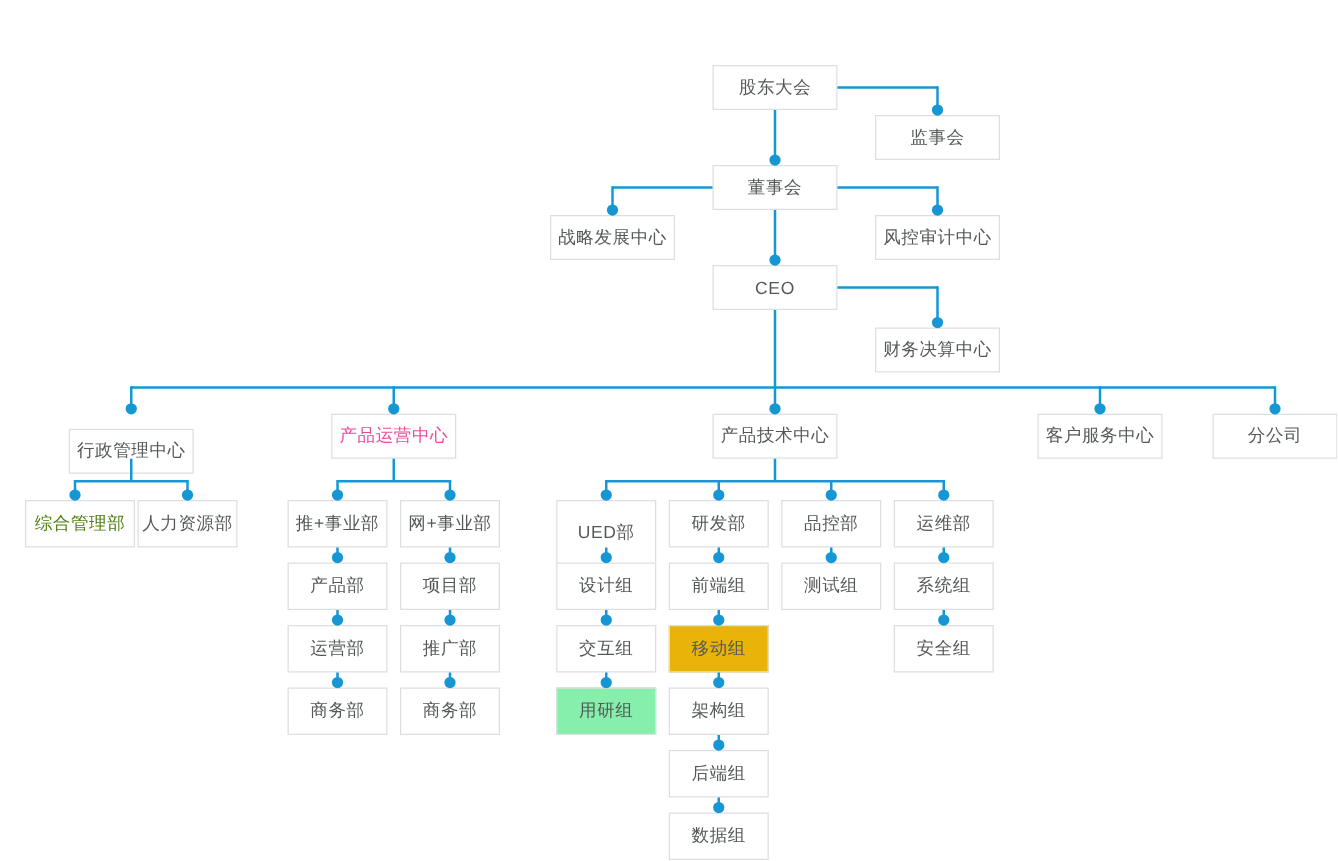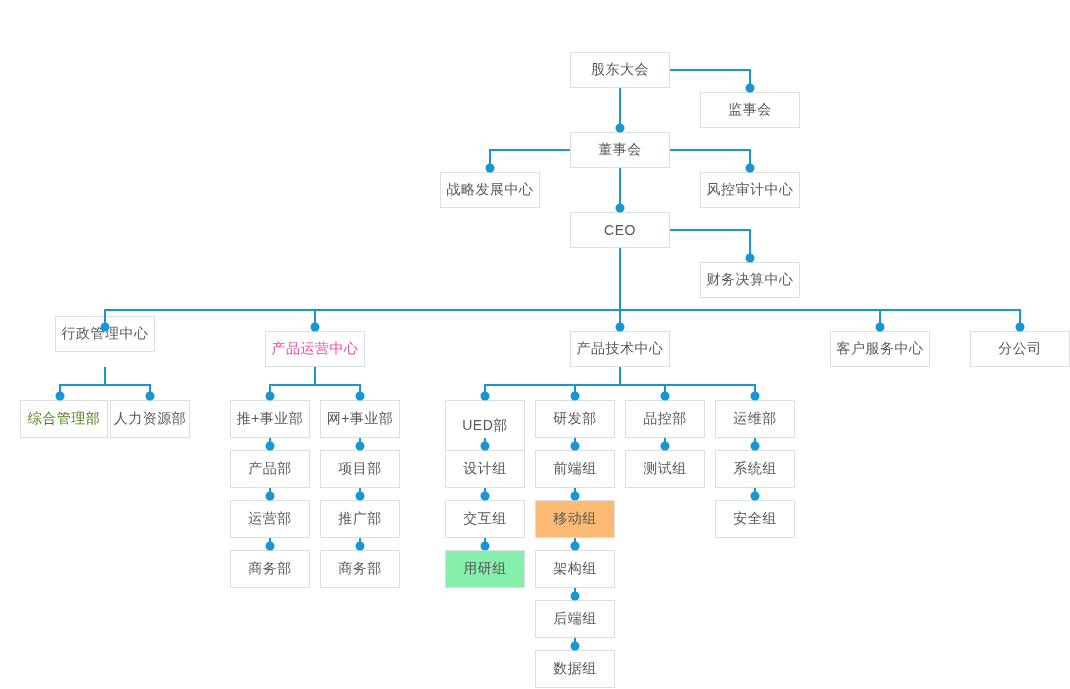--- a/index.html
+++ b/index.html
@@ -42,21 +42,21 @@
 <body>
 
 <div id="org-chart" style="background: rgb(255, 255, 255);">
     <div class="org-node" style="left: 570px; top: 52px; width: 100px; height: 36px; border-color: rgb(220, 223, 225); background: rgb(255, 255, 255); color: rgb(85, 88, 90);">股东大会</div>
     <div class="org-node" style="left: 700px; top: 92px; width: 100px; height: 36px; border-color: rgb(220, 223, 225); background: rgb(255, 255, 255); color: rgb(85, 88, 90);">监事会</div>
     <div class="org-node" style="left: 570px; top: 132px; width: 100px; height: 36px; border-color: rgb(220, 223, 225); background: rgb(255, 255, 255); color: rgb(85, 88, 90);">董事会</div>
     <div class="org-node" style="left: 440px; top: 172px; width: 100px; height: 36px; border-color: rgb(220, 223, 225); background: rgb(255, 255, 255); color: rgb(85, 88, 90);">战略发展中心</div>
     <div class="org-node" style="left: 700px; top: 172px; width: 100px; height: 36px; border-color: rgb(220, 223, 225); background: rgb(255, 255, 255); color: rgb(85, 88, 90);">风控审计中心</div>
     <div class="org-node" style="left: 570px; top: 212px; width: 100px; height: 36px; border-color: rgb(220, 223, 225); background: rgb(255, 255, 255); color: rgb(85, 88, 90);">CEO</div>
     <div class="org-node" style="left: 700px; top: 262px; width: 100px; height: 36px; border-color: rgb(220, 223, 225); background: rgb(255, 255, 255); color: rgb(85, 88, 90);">财务决算中心</div>
-    <div class="org-node" style="left: 55px; top: 316px; width: 100px; height: 36px; border-color: rgb(220, 223, 225); background: rgb(255, 255, 255); color: rgb(85, 88, 90);">行政管理中心</div>
+    <div class="org-node" style="left: 55px; top: 343px; width: 100px; height: 36px; border-color: rgb(220, 223, 225); background: rgb(255, 255, 255); color: rgb(85, 88, 90);">行政管理中心</div>
     <div class="org-node" style="left: 265px; top: 331px; width: 100px; height: 36px; border-color: rgb(220, 223, 225); background: rgb(255, 255, 255); color: #ec4899;">产品运营中心</div>
     <div class="org-node" style="left: 570px; top: 331px; width: 100px; height: 36px; border-color: rgb(220, 223, 225); background: rgb(255, 255, 255); color: rgb(85, 88, 90);">产品技术中心</div>
     <div class="org-node" style="left: 830px; top: 331px; width: 100px; height: 36px; border-color: rgb(220, 223, 225); background: rgb(255, 255, 255); color: rgb(85, 88, 90);">客户服务中心</div>
     <div class="org-node" style="left: 970px; top: 331px; width: 100px; height: 36px; border-color: rgb(220, 223, 225); background: rgb(255, 255, 255); color: rgb(85, 88, 90);">分公司</div>
     <div class="org-node" style="left: 20px; top: 400px; width: 88px; height: 38px; border-color: rgb(220, 223, 225); background: rgb(255, 255, 255); color: #4d7c0f;">综合管理部</div>
     <div class="org-node" style="left: 110px; top: 400px; width: 80px; height: 38px; border-color: rgb(220, 223, 225); background: rgb(255, 255, 255); color: rgb(85, 88, 90);">人力资源部</div>
     <div class="org-node" style="left: 230px; top: 400px; width: 80px; height: 38px; border-color: rgb(220, 223, 225); background: rgb(255, 255, 255); color: rgb(85, 88, 90);">推+事业部</div>
     <div class="org-node" style="left: 320px; top: 400px; width: 80px; height: 38px; border-color: rgb(220, 223, 225); background: rgb(255, 255, 255); color: rgb(85, 88, 90);">网+事业部</div>
     <div class="org-node" style="left: 445px; top: 400px; width: 80px; height: 52px; border-color: rgb(220, 223, 225); background: rgb(255, 255, 255); color: rgb(85, 88, 90);">UED部</div>
     <div class="org-node" style="left: 535px; top: 400px; width: 80px; height: 38px; border-color: rgb(220, 223, 225); background: rgb(255, 255, 255); color: rgb(85, 88, 90);">研发部</div>
@@ -64,21 +64,21 @@
     <div class="org-node" style="left: 715px; top: 400px; width: 80px; height: 38px; border-color: rgb(220, 223, 225); background: rgb(255, 255, 255); color: rgb(85, 88, 90);">运维部</div>
     <div class="org-node" style="left: 230px; top: 450px; width: 80px; height: 38px; border-color: rgb(220, 223, 225); background: rgb(255, 255, 255); color: rgb(85, 88, 90);">产品部</div>
     <div class="org-node" style="left: 320px; top: 450px; width: 80px; height: 38px; border-color: rgb(220, 223, 225); background: rgb(255, 255, 255); color: rgb(85, 88, 90);">项目部</div>
     <div class="org-node" style="left: 445px; top: 450px; width: 80px; height: 38px; border-color: rgb(220, 223, 225); background: rgb(255, 255, 255); color: rgb(85, 88, 90);">设计组</div>
     <div class="org-node" style="left: 535px; top: 450px; width: 80px; height: 38px; border-color: rgb(220, 223, 225); background: rgb(255, 255, 255); color: rgb(85, 88, 90);">前端组</div>
     <div class="org-node" style="left: 625px; top: 450px; width: 80px; height: 38px; border-color: rgb(220, 223, 225); background: rgb(255, 255, 255); color: rgb(85, 88, 90);">测试组</div>
     <div class="org-node" style="left: 715px; top: 450px; width: 80px; height: 38px; border-color: rgb(220, 223, 225); background: rgb(255, 255, 255); color: rgb(85, 88, 90);">系统组</div>
     <div class="org-node" style="left: 230px; top: 500px; width: 80px; height: 38px; border-color: rgb(220, 223, 225); background: rgb(255, 255, 255); color: rgb(85, 88, 90);">运营部</div>
     <div class="org-node" style="left: 320px; top: 500px; width: 80px; height: 38px; border-color: rgb(220, 223, 225); background: rgb(255, 255, 255); color: rgb(85, 88, 90);">推广部</div>
     <div class="org-node" style="left: 445px; top: 500px; width: 80px; height: 38px; border-color: rgb(220, 223, 225); background: rgb(255, 255, 255); color: rgb(85, 88, 90);">交互组</div>
-    <div class="org-node" style="left: 535px; top: 500px; width: 80px; height: 38px; border-color: rgb(220, 223, 225); background: #fdba74; color: rgb(85, 88, 90);">移动组</div>
+    <div class="org-node" style="left: 535px; top: 500px; width: 80px; height: 38px; border-color: rgb(220, 223, 225); background: #eab308; color: rgb(85, 88, 90);">移动组</div>
     <div class="org-node" style="left: 715px; top: 500px; width: 80px; height: 38px; border-color: rgb(220, 223, 225); background: rgb(255, 255, 255); color: rgb(85, 88, 90);">安全组</div>
     <div class="org-node" style="left: 230px; top: 550px; width: 80px; height: 38px; border-color: rgb(220, 223, 225); background: rgb(255, 255, 255); color: rgb(85, 88, 90);">商务部</div>
     <div class="org-node" style="left: 320px; top: 550px; width: 80px; height: 38px; border-color: rgb(220, 223, 225); background: rgb(255, 255, 255); color: rgb(85, 88, 90);">商务部</div>
     <div class="org-node" style="left: 445px; top: 550px; width: 80px; height: 38px; border-color: rgb(220, 223, 225); background: #86efac; color: rgb(85, 88, 90);">用研组</div>
     <div class="org-node" style="left: 535px; top: 550px; width: 80px; height: 38px; border-color: rgb(220, 223, 225); background: rgb(255, 255, 255); color: rgb(85, 88, 90);">架构组</div>
     <div class="org-node" style="left: 535px; top: 600px; width: 80px; height: 38px; border-color: rgb(220, 223, 225); background: rgb(255, 255, 255); color: rgb(85, 88, 90);">后端组</div>
     <div class="org-node" style="left: 535px; top: 650px; width: 80px; height: 38px; border-color: rgb(220, 223, 225); background: rgb(255, 255, 255); color: rgb(85, 88, 90);">数据组</div>
     <svg width="1070" height="689" class="wires">
       <line x1="620" y1="88" x2="620" y2="128" stroke="#1697d4" stroke-width="2"></line>
       <circle cx="620" cy="128" r="4.5" fill="#1697d4"></circle>

